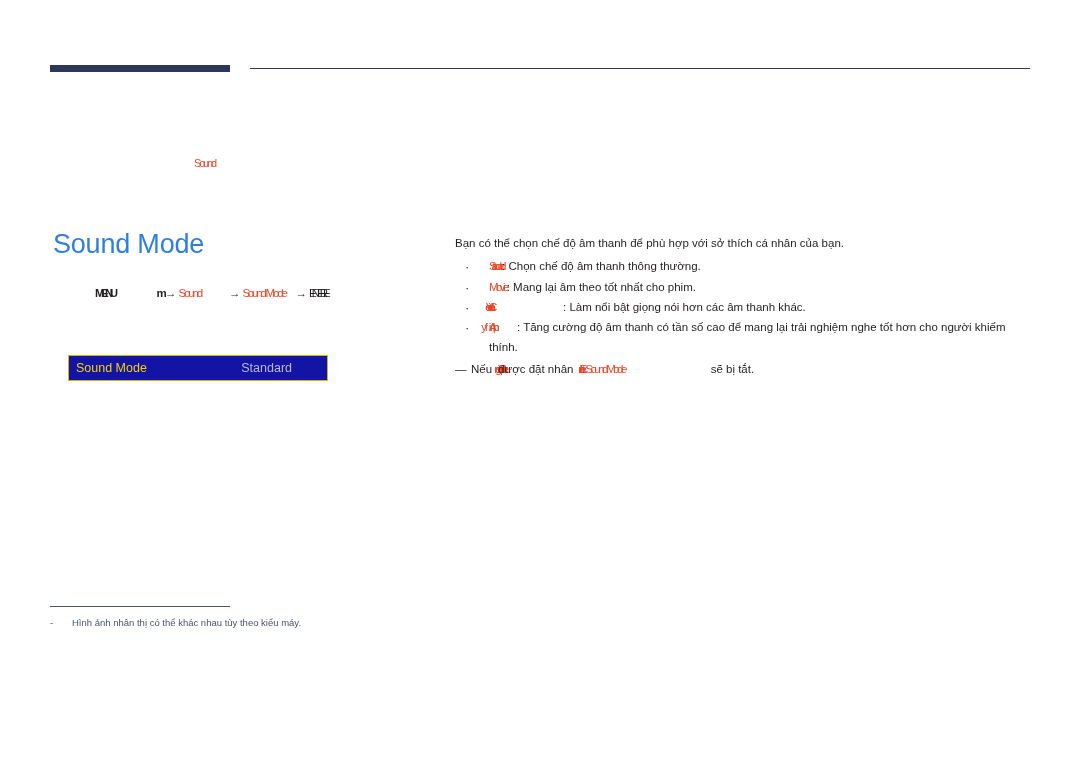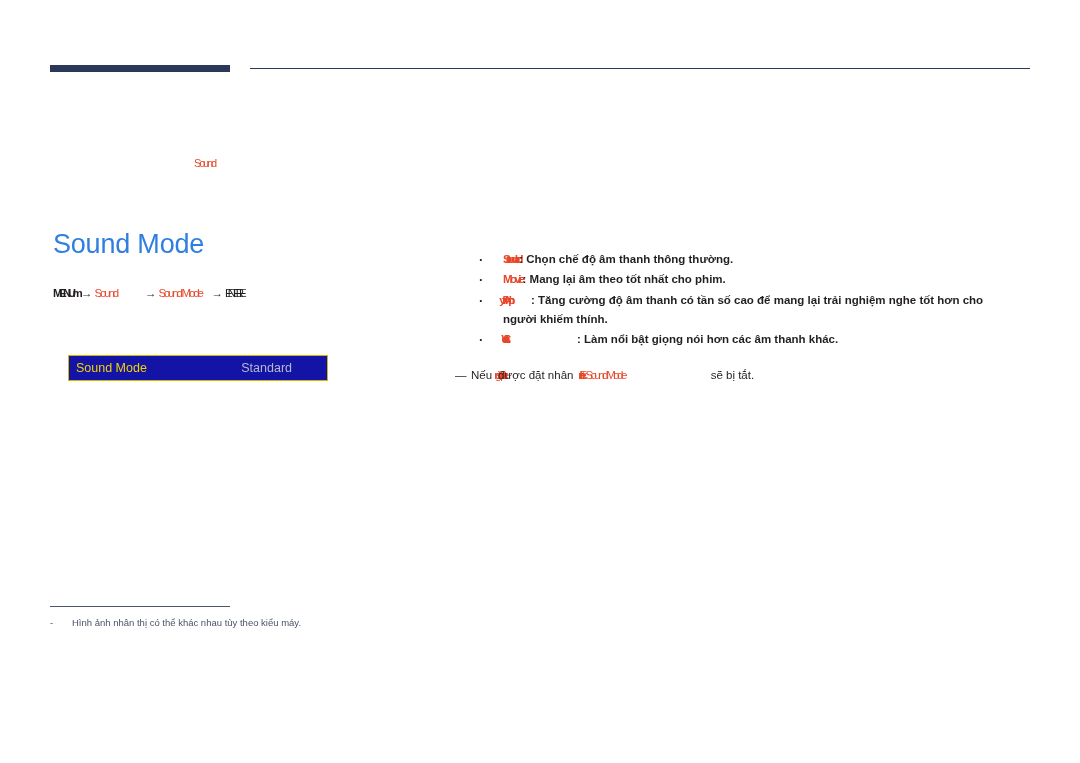--- a/index.html
+++ b/index.html
@@ -72,20 +72,21 @@
     font-size: 11.5px;
     color: #231f20;
     white-space: nowrap;
     line-height: 1.2;
   }
   .mp-key {
     font-weight: bold;
     letter-spacing: -3.6px;
     display: inline-block;
     color: #231f20;
+    margin-left: 42px;
   }
   .mp-key-enter {
     font-weight: normal;
     letter-spacing: -5px;
     display: inline-block;
     color: #231f20;
   }
   .mp-red {
     color: #e8472a;
     letter-spacing: -2.2px;
@@ -137,23 +138,22 @@
     width: 578px;
     font-size: 11.5px;
     line-height: 1.68;
     color: #231f20;
   }
   #intro-line {
     margin: 0 0 4px 0;
   }
   ul.bullets {
     list-style: none;
-    margin: 16px;
+    margin: 2px;
     padding: 0;
-    font-weight: bold;
   }
   ul.bullets > li {
     position: relative;
     padding-left: 32px;
     margin-bottom: 1px;
   }
   ul.bullets > li::before {
     content: "\00B7";
     position: absolute;
     left: 8px;
@@ -234,33 +234,34 @@
 
 </div>
 
 <div id="osd-box">
   <span id="osd-label">Sound Mode</span>
   <span id="osd-value">Standard</span>
 </div>
 
 <div id="right-col">
 
+  <p id="intro-line">Bạn có thể chọn chế độ âm thanh để phù hợp với sở thích cá nhân của bạn.</p>
 
   <ul class="bullets">
     <li>
       <span class="term sq-tight">Standard</span><span>: Chọn chế độ âm thanh thông thường.</span>
     </li>
     <li>
       <span class="term sq-mid">Movie</span><span>: Mang lại âm theo tốt nhất cho phim.</span>
     </li>
     <li>
+      <span class="term sq-xtight fixw-clear">Clear Voice</span><span>: Làm nổi bật giọng nói hơn các âm thanh khác.</span>
+    </li>
+    <li>
       <span class="term sq-amp fixw-amp">Amplify</span><span>: Tăng cường độ âm thanh có tần số cao để mang lại trải nghiệm nghe tốt hơn cho người khiếm thính.</span>
-    </li>
-    <li>
-      <span class="term sq-xtight fixw-clear">Clear Voice</span><span>: Làm nổi bật giọng nói hơn các âm thanh khác.</span>
     </li>
   </ul>
 
   <div id="note-line">
     <span class="dash">—</span><span>Nếu</span><span class="note-gap-a"></span><span class="term sq-xtight">Speaker Settings</span><span>được đặt nhân</span><span class="note-gap-a"></span><span class="term sq-xtight">External</span><span class="note-gap-a"></span><span class="term sq-mid">Sound Mode</span><span class="note-gap-b"></span><span>sẽ bị tắt.</span>
   </div>
 
 </div>
 
 <div id="footnote">

